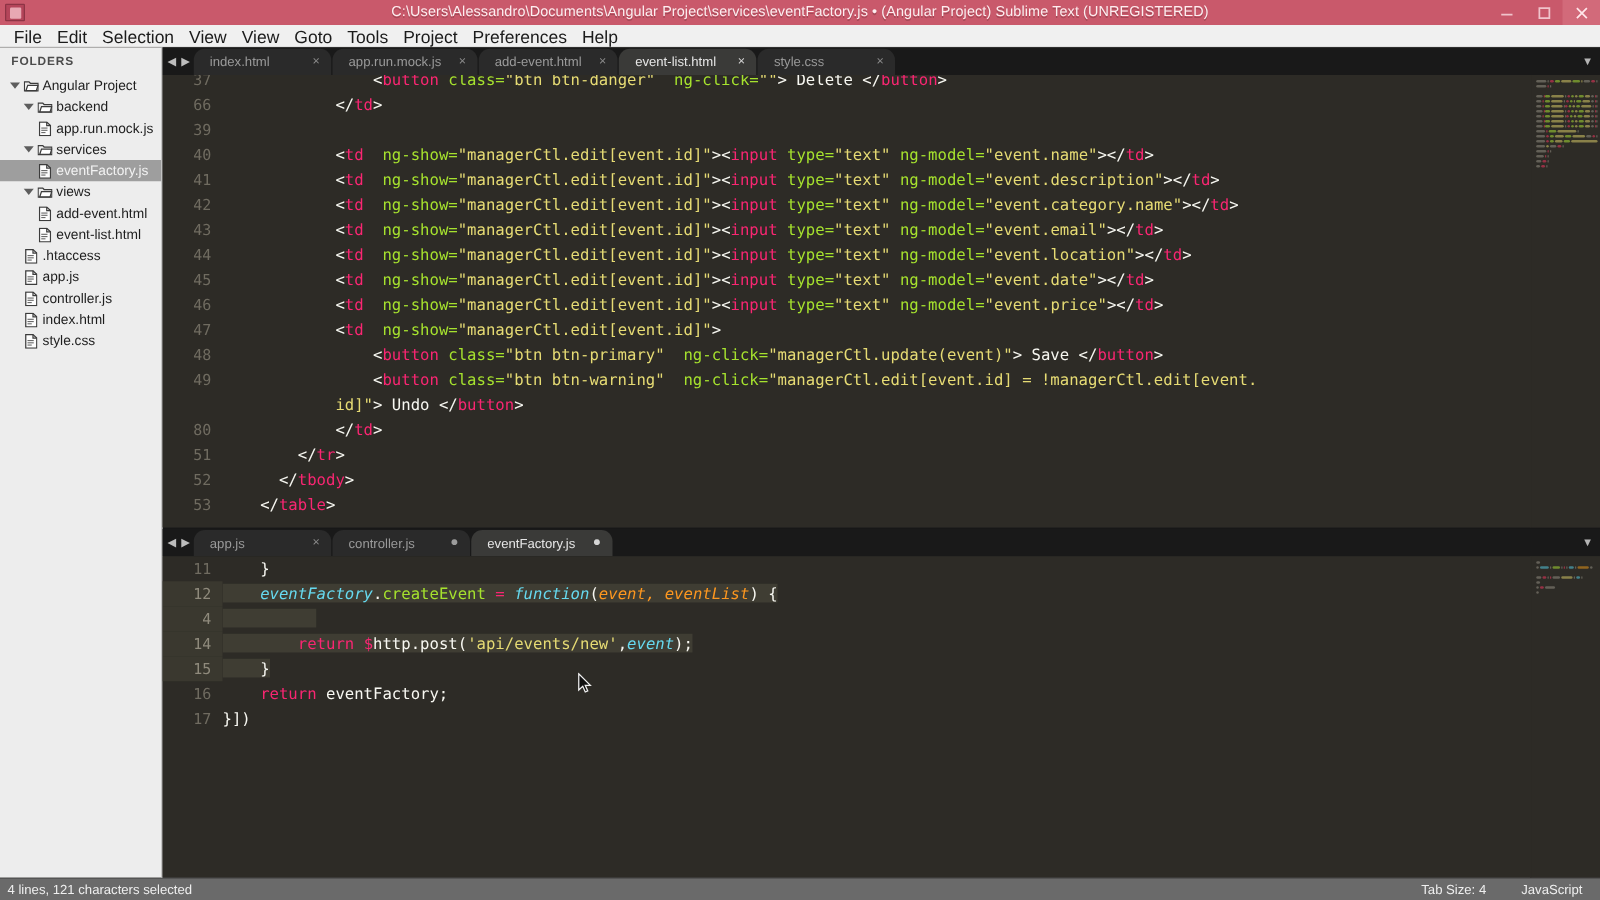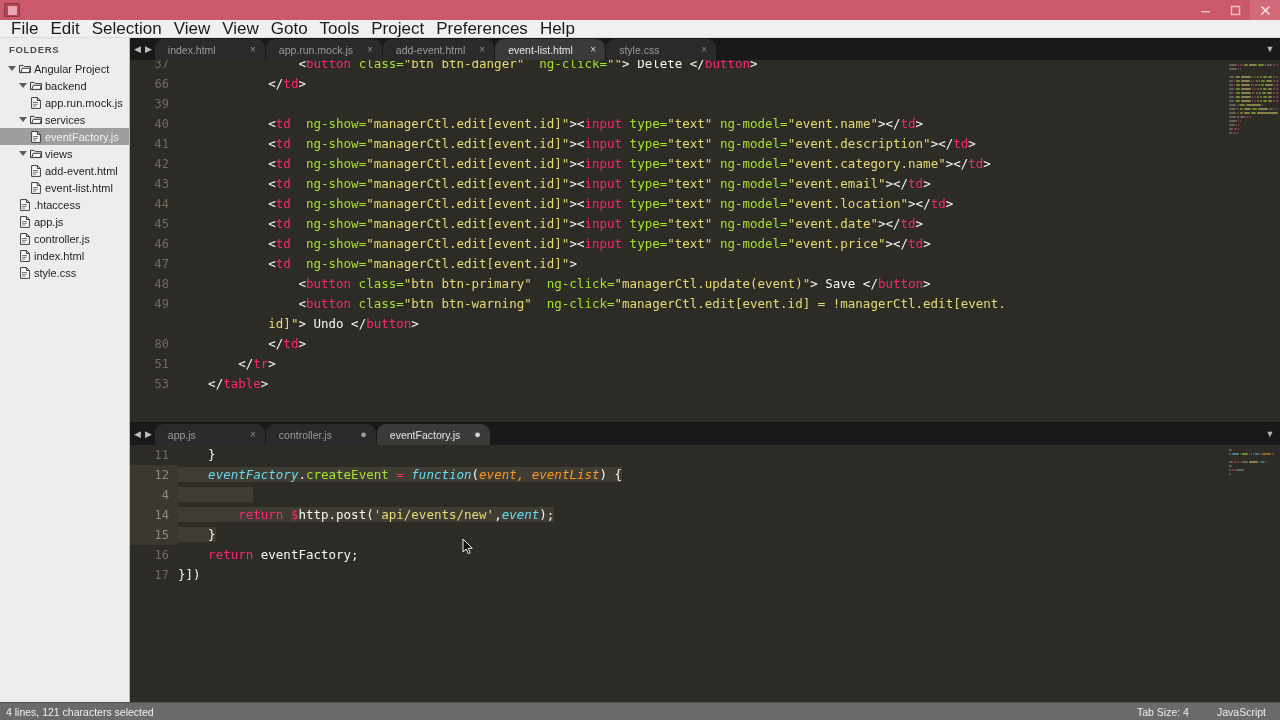--- a/index.html
+++ b/index.html
@@ -37,21 +37,21 @@
   }
   .wbtn svg{ display:block; }
   .wbtn.close { background:#d26a7a; }
 
   
   .menubar {
     height:18px; background:#f0f0f0; display:flex; align-items:center;
     padding-left:5px; gap:0; flex:0 0 18px; border-bottom:1px solid #dcdcdc;
   }
   .menu-item {
-    font-size:17px; color:#1b1b1b; padding:1px 6px; line-height:14px; white-space:nowrap;
+    font-size:14px; color:#1b1b1b; padding:1px 6px; line-height:14px; white-space:nowrap;
   }
 
   
   .body { flex:1 1 auto; display:flex; min-height:0; background:#2d2b26; }
 
   
   .sidebar {
     width:130px; flex:0 0 130px; background:#ededed; border-right:1px solid #b9b9b9;
     padding-top:6px; overflow:hidden; position:relative;
   }
@@ -162,20 +162,21 @@
   }
   .mousecursor { position:absolute; left:462px; top:538px; pointer-events:none; }
 </style>
 </head>
 <body>
 
 <div id="app">
 
   <div class="titlebar">
     <div class="tb-appicon"></div>
+    <div class="tb-title">C:\Users\Alessandro\Documents\Angular Project\services\eventFactory.js • (Angular Project)    Sublime Text (UNREGISTERED)</div>
     <div class="tb-ctrls">
       <div class="wbtn">
         <svg width="11" height="11" viewBox="0 0 11 11">
             <rect x="1" y="6" width="9" height="1.4" fill="#f0c3cb"></rect>
           </svg>
       </div>
       <div class="wbtn">
         <svg width="11" height="11" viewBox="0 0 11 11">
             <rect x="1.5" y="1.5" width="8" height="8" fill="none" stroke="#f0c3cb" stroke-width="1.4"></rect>
           </svg>
@@ -408,20 +409,21 @@
             <div class="ln"><div class="gut">43</div><div class="src"><span class="t-white">            &lt;</span><span class="t-tag">td</span><span class="t-attr">  ng-show=</span><span class="t-str">"managerCtl.edit[event.id]"</span><span class="t-white">&gt;&lt;</span><span class="t-tag">input</span><span class="t-attr"> type=</span><span class="t-str">"text"</span><span class="t-attr"> ng-model=</span><span class="t-str">"event.email"</span><span class="t-white">&gt;&lt;/</span><span class="t-tag">td</span><span class="t-white">&gt;</span></div></div>
             <div class="ln"><div class="gut">44</div><div class="src"><span class="t-white">            &lt;</span><span class="t-tag">td</span><span class="t-attr">  ng-show=</span><span class="t-str">"managerCtl.edit[event.id]"</span><span class="t-white">&gt;&lt;</span><span class="t-tag">input</span><span class="t-attr"> type=</span><span class="t-str">"text"</span><span class="t-attr"> ng-model=</span><span class="t-str">"event.location"</span><span class="t-white">&gt;&lt;/</span><span class="t-tag">td</span><span class="t-white">&gt;</span></div></div>
             <div class="ln"><div class="gut">45</div><div class="src"><span class="t-white">            &lt;</span><span class="t-tag">td</span><span class="t-attr">  ng-show=</span><span class="t-str">"managerCtl.edit[event.id]"</span><span class="t-white">&gt;&lt;</span><span class="t-tag">input</span><span class="t-attr"> type=</span><span class="t-str">"text"</span><span class="t-attr"> ng-model=</span><span class="t-str">"event.date"</span><span class="t-white">&gt;&lt;/</span><span class="t-tag">td</span><span class="t-white">&gt;</span></div></div>
             <div class="ln"><div class="gut">46</div><div class="src"><span class="t-white">            &lt;</span><span class="t-tag">td</span><span class="t-attr">  ng-show=</span><span class="t-str">"managerCtl.edit[event.id]"</span><span class="t-white">&gt;&lt;</span><span class="t-tag">input</span><span class="t-attr"> type=</span><span class="t-str">"text"</span><span class="t-attr"> ng-model=</span><span class="t-str">"event.price"</span><span class="t-white">&gt;&lt;/</span><span class="t-tag">td</span><span class="t-white">&gt;</span></div></div>
             <div class="ln"><div class="gut">47</div><div class="src"><span class="t-white">            &lt;</span><span class="t-tag">td</span><span class="t-attr">  ng-show=</span><span class="t-str">"managerCtl.edit[event.id]"</span><span class="t-white">&gt;</span></div></div>
             <div class="ln"><div class="gut">48</div><div class="src"><span class="t-white">                &lt;</span><span class="t-tag">button</span><span class="t-attr"> class=</span><span class="t-str">"btn btn-primary"</span><span class="t-attr">  ng-click=</span><span class="t-str">"managerCtl.update(event)"</span><span class="t-white">&gt; Save &lt;/</span><span class="t-tag">button</span><span class="t-white">&gt;</span></div></div>
             <div class="ln"><div class="gut">49</div><div class="src"><span class="t-white">                &lt;</span><span class="t-tag">button</span><span class="t-attr"> class=</span><span class="t-str">"btn btn-warning"</span><span class="t-attr">  ng-click=</span><span class="t-str">"managerCtl.edit[event.id] = !managerCtl.edit[event.</span></div></div>
             <div class="ln"><div class="gut"></div><div class="src"><span class="t-white">            </span><span class="t-str">id]"</span><span class="t-white">&gt; Undo &lt;/</span><span class="t-tag">button</span><span class="t-white">&gt;</span></div></div>
             <div class="ln"><div class="gut">80</div><div class="src"><span class="t-white">            &lt;/</span><span class="t-tag">td</span><span class="t-white">&gt;</span></div></div>
             <div class="ln"><div class="gut">51</div><div class="src"><span class="t-white">        &lt;/</span><span class="t-tag">tr</span><span class="t-white">&gt;</span></div></div>
+            <div class="ln"><div class="gut">52</div><div class="src"><span class="t-white">      &lt;/</span><span class="t-tag">tbody</span><span class="t-white">&gt;</span></div></div>
             <div class="ln"><div class="gut">53</div><div class="src"><span class="t-white">    &lt;/</span><span class="t-tag">table</span><span class="t-white">&gt;</span></div></div>
           </div>
         <div class="minimap" id="top-mm">
             <div class="mm-row">
               <div class="mm-seg" style="width: 9px; background: rgb(109, 106, 96);"></div>
               <div class="mm-seg" style="width: 1px; background: rgb(109, 106, 96);"></div>
               <div class="mm-seg" style="width: 3px; background: rgb(168, 50, 74);"></div>
               <div class="mm-seg" style="width: 4px; background: rgb(123, 156, 48);"></div>
               <div class="mm-seg" style="width: 9px; background: rgb(154, 145, 80);"></div>
               <div class="mm-seg" style="width: 6px; background: rgb(123, 156, 48);"></div>

